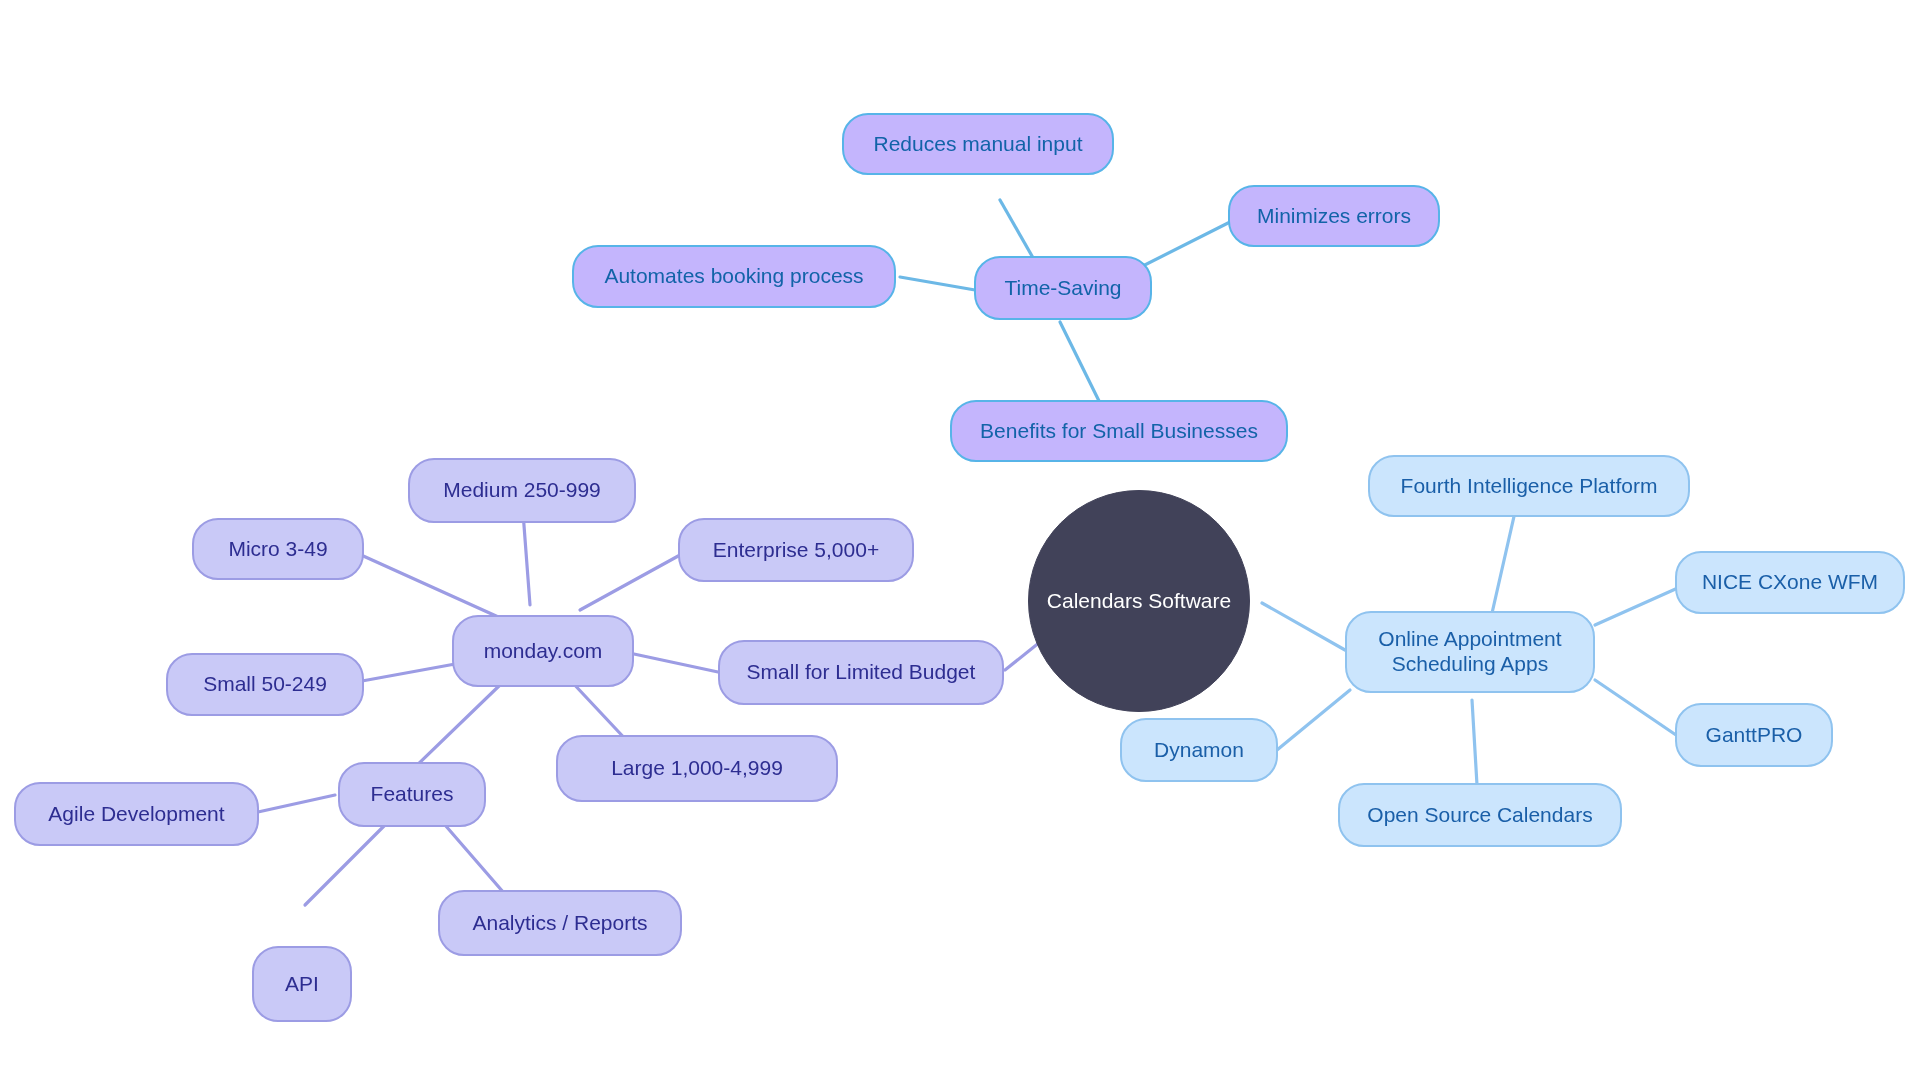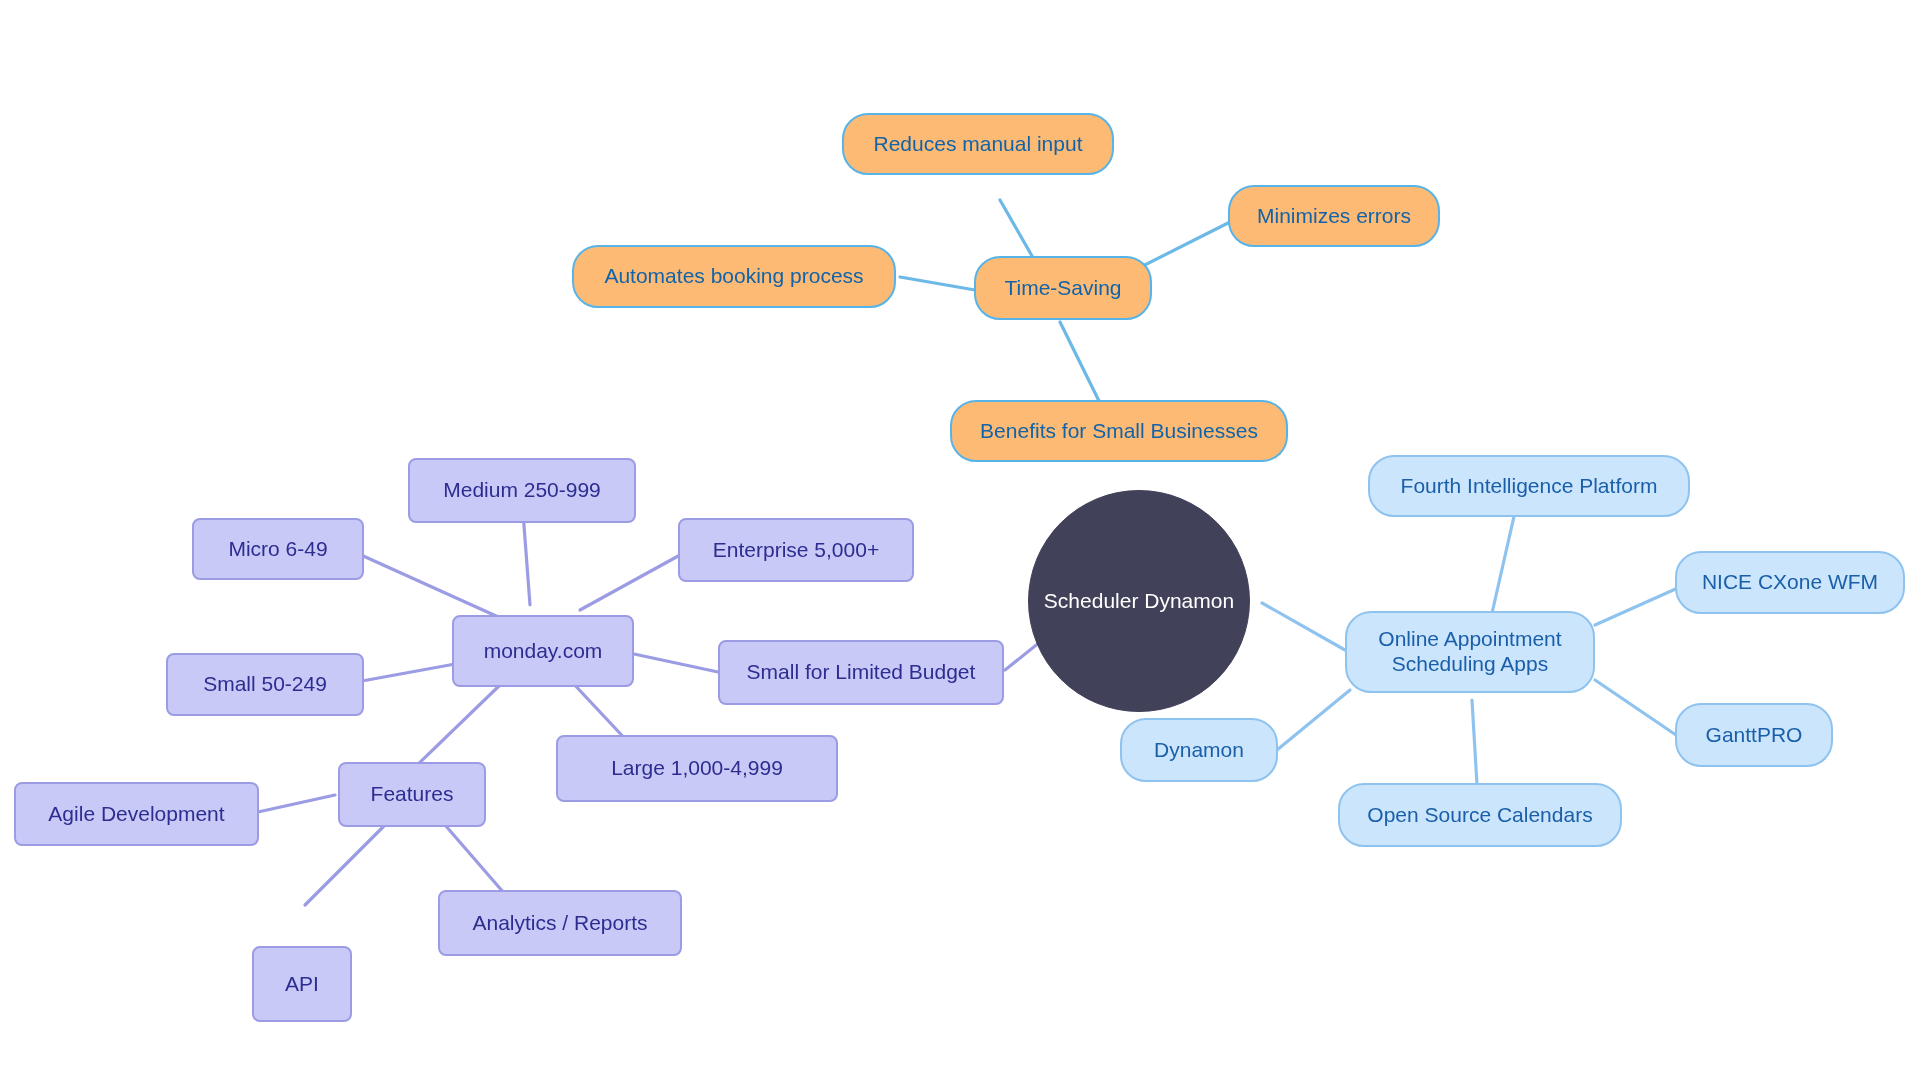--- a/index.html
+++ b/index.html
@@ -37,39 +37,39 @@
   .node.root {
     border-radius: 50%;
     background: #414259;
     border: 1px solid #414259;
     color: #ffffff;
     font-size: 21px;
     z-index: 6;
   }
   
   .node.blue {
-    background: #fdba74;
+    background: #c4b5fd;
     border: 2.5px solid #57b4e8;
     color: #1263a8;
     border-radius: 26px;
     font-size: 21px;
   }
   
   .node.lblue {
     background: #cbe5fd;
     border: 2.5px solid #8fc3ef;
     border-radius: 26px;
     color: #1a5fa8;
     font-size: 21px;
   }
   
   .node.purple {
     background: #c9c9f7;
     border: 2.5px solid #9c9ce4;
-    border-radius: 8px;
+    border-radius: 26px;
     color: #2d2d91;
     font-size: 21px;
   }
 </style>
 </head>
 <body>
 
 <div id="mindmap-canvas">
 
   <svg id="edge-layer" viewBox="0 0 1920 1080">
@@ -101,21 +101,21 @@
         <path d="M570,680 L645,760"></path>
         <path d="M500,685 L412,770"></path>
         <path d="M335,795 L258,812"></path>
         <path d="M385,825 L305,905"></path>
         <path d="M445,825 L510,900"></path>
       </g>
     </g>
   </svg>
 
   <div class="node root" style="left:1028px; top:490px; width:222px; height:222px;">
-    <span>Scheduler Dynamon</span>
+    <span>Calendars Software</span>
   </div>
 
   <div class="node blue" style="left:950px; top:400px; width:338px; height:62px;">
     <span>Benefits for Small Businesses</span>
   </div>
 
   <div class="node blue" style="left:974px; top:256px; width:178px; height:64px;">
     <span>Time-Saving</span>
   </div>
 
@@ -133,21 +133,21 @@
 
   <div class="node purple" style="left:718px; top:640px; width:286px; height:65px;">
     <span>Small for Limited Budget</span>
   </div>
 
   <div class="node purple" style="left:452px; top:615px; width:182px; height:72px;">
     <span>monday.com</span>
   </div>
 
   <div class="node purple" style="left:192px; top:518px; width:172px; height:62px;">
-    <span>Micro 6-49</span>
+    <span>Micro 3-49</span>
   </div>
 
   <div class="node purple" style="left:166px; top:653px; width:198px; height:63px;">
     <span>Small 50-249</span>
   </div>
 
   <div class="node purple" style="left:408px; top:458px; width:228px; height:65px;">
     <span>Medium 250-999</span>
   </div>
 

